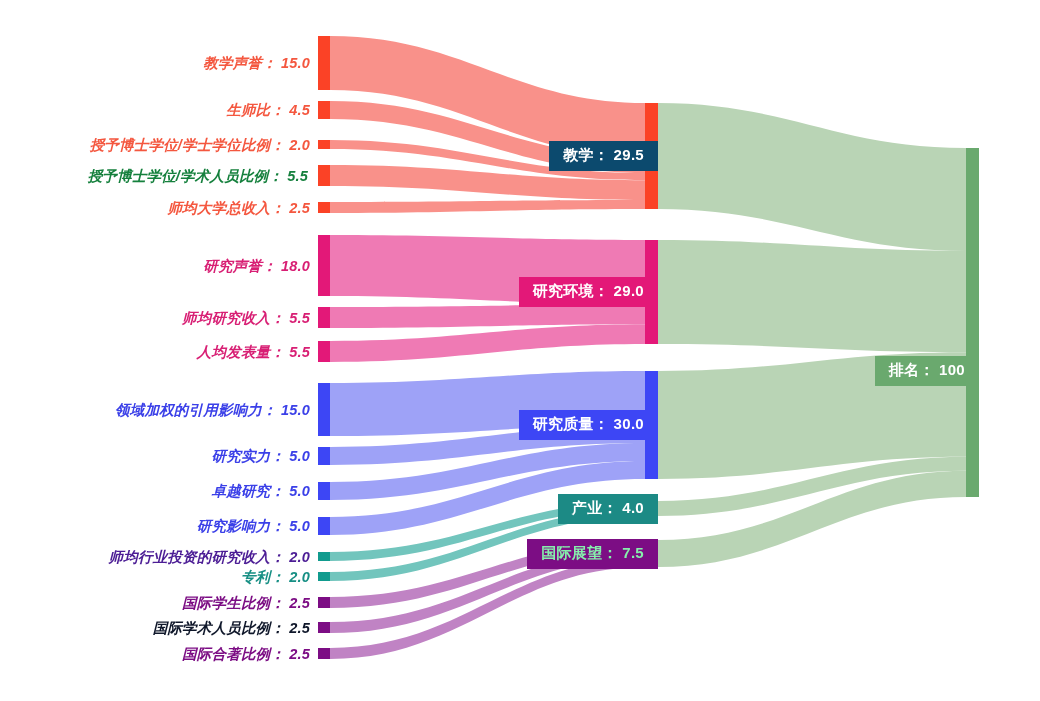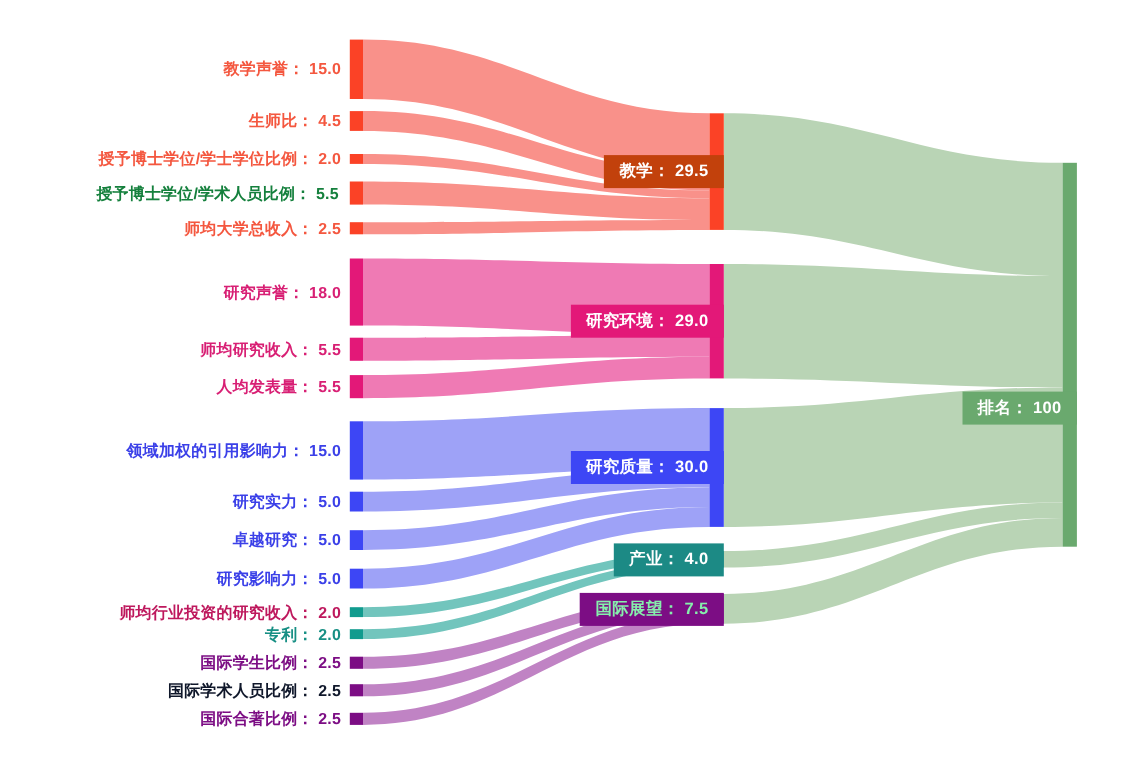--- a/index.html
+++ b/index.html
@@ -5,21 +5,21 @@
   html,body{margin:0;padding:0;}
   body{
     width:1040px;height:701px;background:#ffffff;
     font-family:"Liberation Sans","DejaVu Sans",sans-serif;
     overflow:hidden;
   }
   #sankey-root{position:relative;width:1040px;height:701px;}
   svg#sankey-svg{position:absolute;left:0;top:0;width:1040px;height:701px;display:block;}
   .src-label{
     position:absolute;white-space:nowrap;font-weight:bold;font-size:14.5px;
-    text-align:right;transform:translateY(-50%);letter-spacing:.2px;
+    text-align:right;transform:translateY(-50%);letter-spacing:.2px;font-style:italic;
   }
   .node-label{
     position:absolute;white-space:nowrap;font-weight:bold;font-size:15px;
     color:#ffffff;transform:translateY(-50%);
     padding:5px 14px 6px 14px;letter-spacing:.3px;box-sizing:border-box;
   }
 </style>
 </head>
 <body>
 
@@ -81,25 +81,25 @@
       <div class="src-label" style="color: rgb(244, 87, 63); right: 730px; top: 144.5px;"><span>授予博士学位/学士学位比例：</span><span>&nbsp;2.0</span></div>
       <div class="src-label" style="color: #15803d; right: 732px; top: 175.5px;"><span>授予博士学位/学术人员比例：</span><span>&nbsp;5.5</span></div>
       <div class="src-label" style="color: rgb(244, 87, 63); right: 730px; top: 207.5px;"><span>师均大学总收入：</span><span>&nbsp;2.5</span></div>
       <div class="src-label" style="color: rgb(216, 31, 116); right: 730px; top: 265.5px;"><span>研究声誉：</span><span>&nbsp;18.0</span></div>
       <div class="src-label" style="color: rgb(216, 31, 116); right: 730px; top: 317.5px; text-align: right;"><span>师均研究收入：</span><span>&nbsp;5.5</span></div>
       <div class="src-label" style="color: rgb(216, 31, 116); right: 730px; top: 351.5px;"><span>人均发表量：</span><span>&nbsp;5.5</span></div>
       <div class="src-label" style="color: rgb(59, 64, 232); right: 730px; top: 409.5px;"><span>领域加权的引用影响力：</span><span>&nbsp;15.0</span></div>
       <div class="src-label" style="color: rgb(59, 64, 232); right: 730px; top: 456px;"><span>研究实力：</span><span>&nbsp;5.0</span></div>
       <div class="src-label" style="color: rgb(59, 64, 232); right: 730px; top: 491px;"><span>卓越研究：</span><span>&nbsp;5.0</span></div>
       <div class="src-label" style="color: rgb(59, 64, 232); right: 730px; top: 526px;"><span>研究影响力：</span><span>&nbsp;5.0</span></div>
-      <div class="src-label" style="color: #be185d; right: 730px; top: 556.5px;"><span>师均行业投资的研究收入：</span><span>&nbsp;2.0</span></div>
+      <div class="src-label" style="color: #4c1d95; right: 730px; top: 556.5px;"><span>师均行业投资的研究收入：</span><span>&nbsp;2.0</span></div>
       <div class="src-label" style="color: rgb(23, 143, 132); right: 730px; top: 576.5px; text-align: right;"><span>专利：</span><span>&nbsp;2.0</span></div>
       <div class="src-label" style="color: rgb(124, 13, 132); right: 730px; top: 602.5px;"><span>国际学生比例：</span><span>&nbsp;2.5</span></div>
       <div class="src-label" style="color: #0f172a; right: 730px; top: 627.5px;"><span>国际学术人员比例：</span><span>&nbsp;2.5</span></div>
       <div class="src-label" style="color: rgb(124, 13, 132); right: 730px; top: 653.5px; padding-left: 32px;"><span>国际合著比例：</span><span>&nbsp;2.5</span></div>
-      <div class="node-label" style="background: #c2410c; color: rgb(255, 255, 255); top: 156px; left: auto; right: 382px; text-align: center;"><span>教学：</span><span>&nbsp;29.5</span></div>
+      <div class="node-label" style="background: #0c4a6e; color: rgb(255, 255, 255); top: 156px; left: auto; right: 382px; text-align: center;"><span>教学：</span><span>&nbsp;29.5</span></div>
       <div class="node-label" style="background: rgb(227, 24, 120); color: rgb(255, 255, 255); top: 292px; left: auto; right: 382px;"><span>研究环境：</span><span>&nbsp;29.0</span></div>
       <div class="node-label" style="background: rgb(61, 70, 245); color: rgb(255, 255, 255); top: 425px; left: auto; right: 382px;"><span>研究质量：</span><span>&nbsp;30.0</span></div>
       <div class="node-label" style="background: rgb(28, 138, 133); color: rgb(255, 255, 255); top: 508.5px; left: auto; right: 382px;"><span>产业：</span><span>&nbsp;4.0</span></div>
       <div class="node-label" style="background: rgb(124, 13, 132); color: #86efac; top: 553.5px; left: auto; right: 382px;"><span>国际展望：</span><span>&nbsp;7.5</span></div>
       <div class="node-label" style="background: rgb(106, 169, 110); color: rgb(255, 255, 255); top: 322.5px; right: 61px; margin-top: 48px;"><span>排名：</span><span>&nbsp;100</span></div>
     </div>
 </div>
 
 </body></html>

